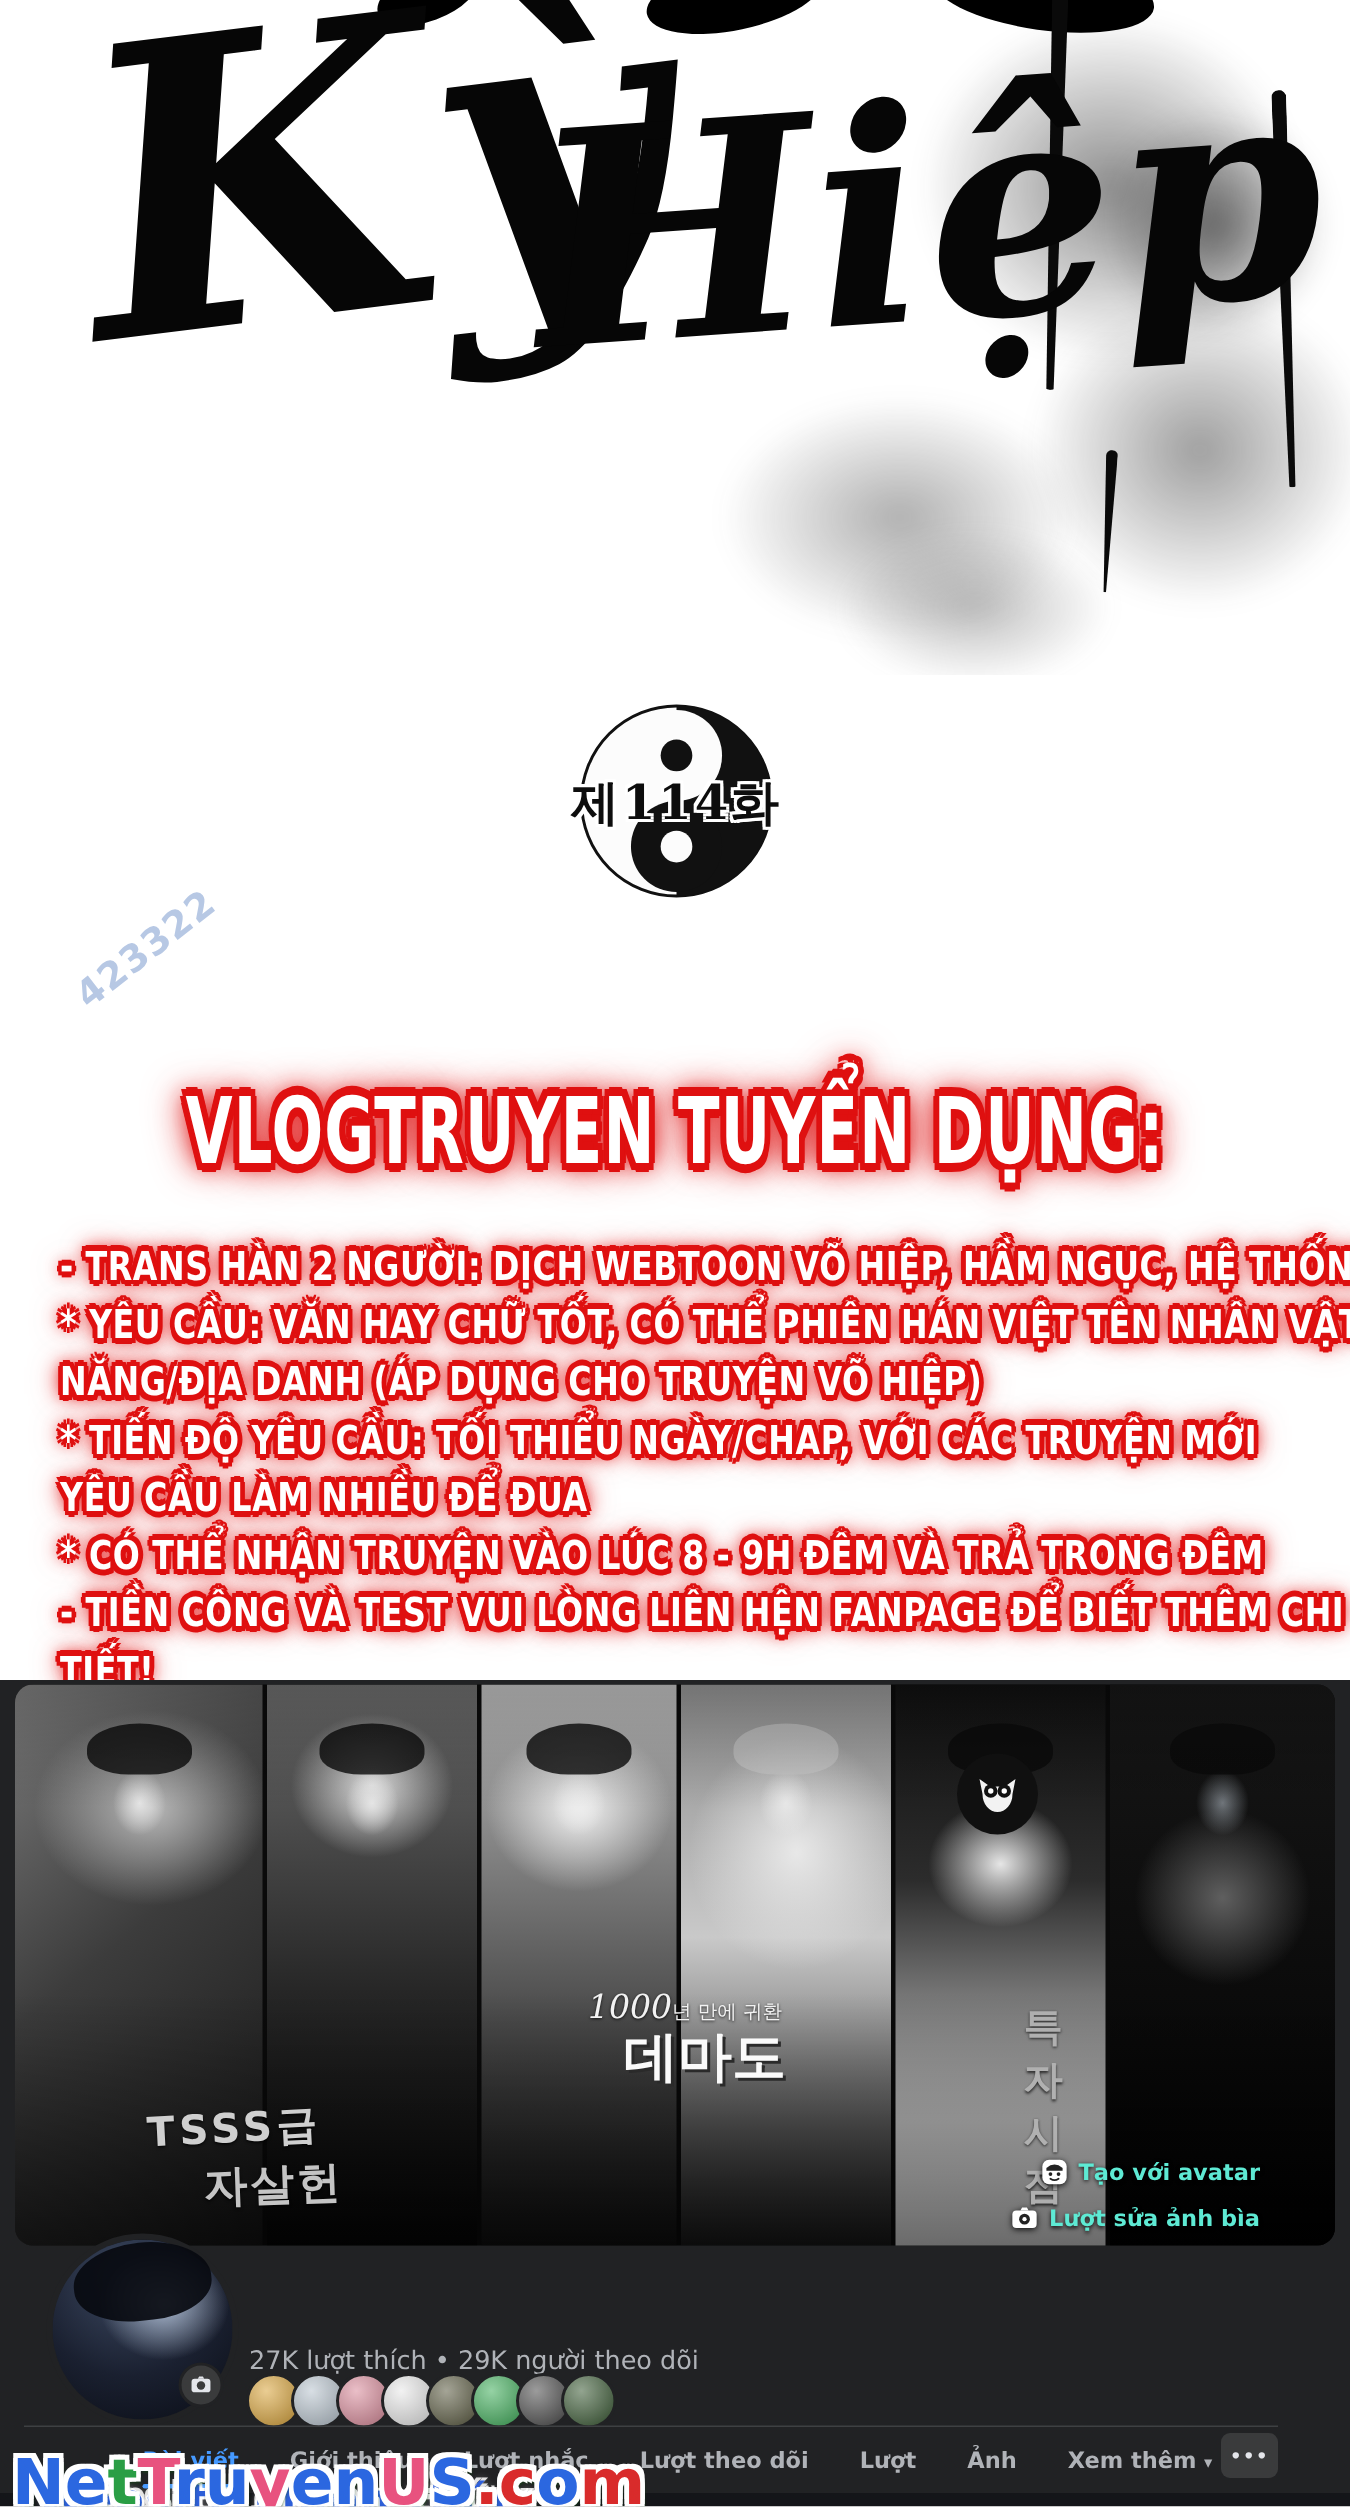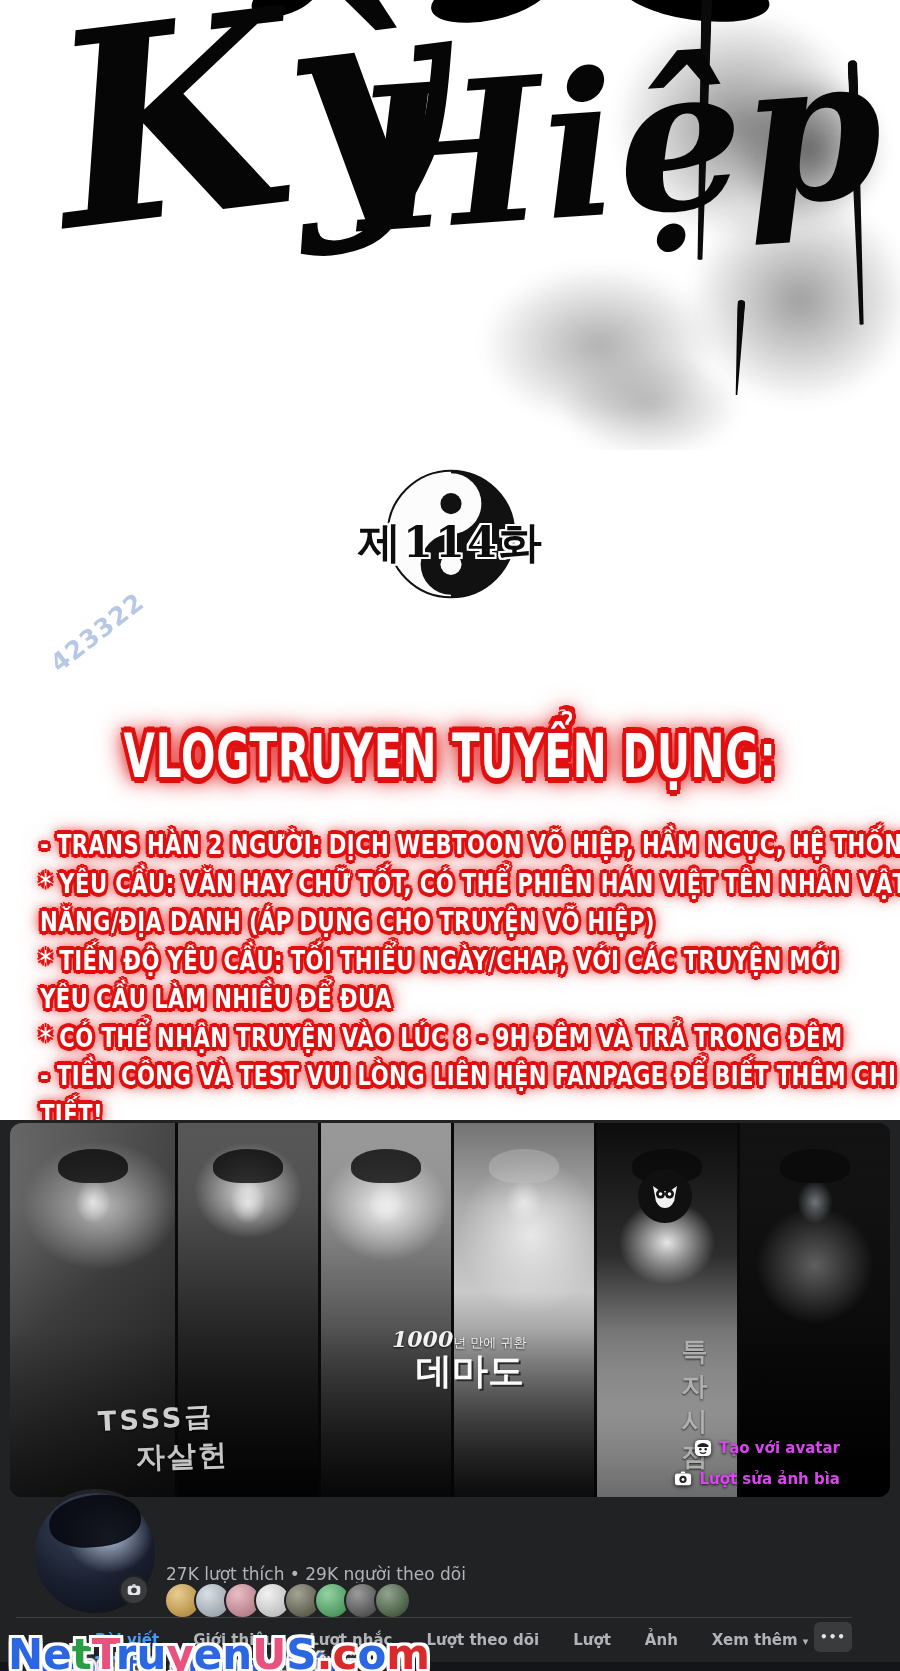--- a/index.html
+++ b/index.html
@@ -27,21 +27,21 @@
   .topmark { position:absolute; background:#000; border-radius:50%; }
   .tm1 { left:430px; top:-26px; width:120px; height:46px; transform:rotate(-12deg); }
   .tm2 { left:620px; top:-30px; width:150px; height:50px; transform:rotate(8deg); }
   .tm3 { left:250px; top:-20px; width:70px;  height:34px; transform:rotate(-20deg); }
 
   
   .badge { position:absolute; left:385px; top:468px; width:132px; height:132px; }
   .badge svg { position:absolute; left:0; top:0; filter:blur(.4px); }
   .badge-text {
     position:absolute; left:-40px; right:-40px; top:46px; text-align:center;
-    font-family:"DejaVu Serif", serif; font-weight:bold; font-size:43px; color:#0d0d0d;
+    font-family:"DejaVu Serif", serif; font-weight:bold; font-size:32px; color:#0d0d0d;
     text-shadow:-2px 0 0 #fff, 2px 0 0 #fff, 0 -2px 0 #fff, 0 2px 0 #fff,
                 -2px -2px 0 #fff, 2px 2px 0 #fff, 2px -2px 0 #fff, -2px 2px 0 #fff;
     letter-spacing:2px; white-space:nowrap;
   }
 
   
   .pg-wm {
     position:absolute; left:42px; top:618px; font-size:25px; font-weight:bold;
     transform:rotate(-38deg); opacity:.75; letter-spacing:1px;
   }
@@ -91,29 +91,29 @@
     top:26px; width:70px; height:34px; border-radius:50% 50% 40% 40%;
     background:rgba(10,10,10,.8);
   }
   .p4::after { background:rgba(200,200,200,.55); }
   .cover-shade { position:absolute; inset:0; background:linear-gradient(180deg, rgba(0,0,0,.18) 0%, rgba(0,0,0,0) 22%, rgba(0,0,0,0) 55%, rgba(0,0,0,.55) 100%); pointer-events:none; }
 
   .cov-txt { position:absolute; color:#c9c9c9; font-weight:bold; text-shadow:0 1px 2px rgba(0,0,0,.8); }
   .t-tsss1 { left:88px;  top:278px; font-size:27px; letter-spacing:3px; transform:rotate(-3deg); color:#cfcfcf; }
   .t-tsss2 { left:126px; top:314px; font-size:29px; letter-spacing:2px; transform:rotate(-2deg); color:#c4c4c4; }
   .t-ret   { left:382px; top:203px; font-size:13px; color:#f2f2f2; font-weight:normal; }
-  .t-ret b { font-family:"DejaVu Serif", serif; font-style:italic; font-size:22px; font-weight:bold; }
+  .t-ret b { font-family:"DejaVu Serif", serif; font-style:italic; font-size:22px; font-weight:normal; }
   .t-dem   { left:406px; top:224px; font-size:36px; color:#fafafa; text-shadow:2px 2px 0 #2a2a2a; }
   .t-vert  { left:668px; top:198px; writing-mode:vertical-rl; font-size:26px; letter-spacing:9px; color:#b5b5b5; opacity:.9; }
 
   .owl { position:absolute; left:628px; top:46px; width:54px; height:54px; border-radius:50%;
          background:#101010; display:flex; align-items:center; justify-content:center; }
 
   .cover-btns { position:absolute; right:50px; top:316px; display:flex; flex-direction:column; gap:13px; align-items:flex-end; }
-  .cover-btn { display:flex; align-items:flex-end; gap:7px; color:#d946ef; font-size:15px; font-weight:bold;
+  .cover-btn { display:flex; align-items:flex-end; gap:7px; color:#5eead4; font-size:15px; font-weight:bold;
                text-shadow:0 1px 3px rgba(0,0,0,.9); cursor:pointer; }
   .cover-btn svg { filter:drop-shadow(0 1px 2px rgba(0,0,0,.9)); }
 
   .avatar {
     position:absolute; left:35px; top:373px; width:120px; height:120px; border-radius:50%;
     background:radial-gradient(70px 60px at 62% 36%, rgba(185,200,222,.9), rgba(185,200,222,0) 62%),
                radial-gradient(circle at 42% 22%, #3d4a63 0%, #1a2030 55%, #0a0d15 100%);
     box-shadow:0 0 0 4px #212224;
   }
   .avatar-hair { position:absolute; left:14px; top:2px; width:92px; height:52px; border-radius:50% 50% 45% 45%;

